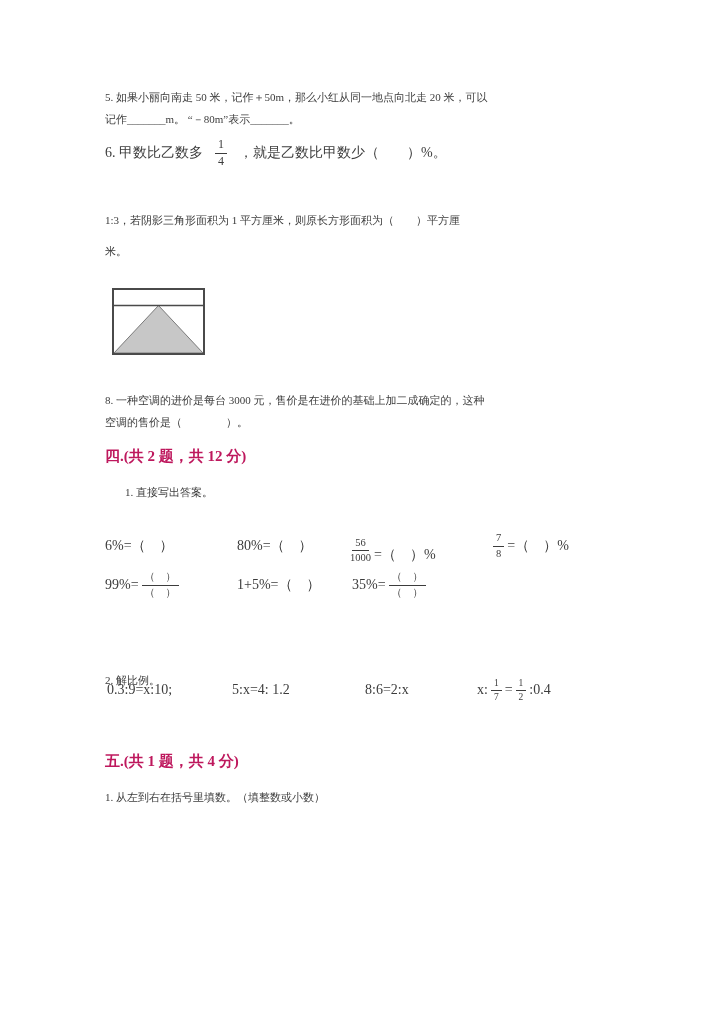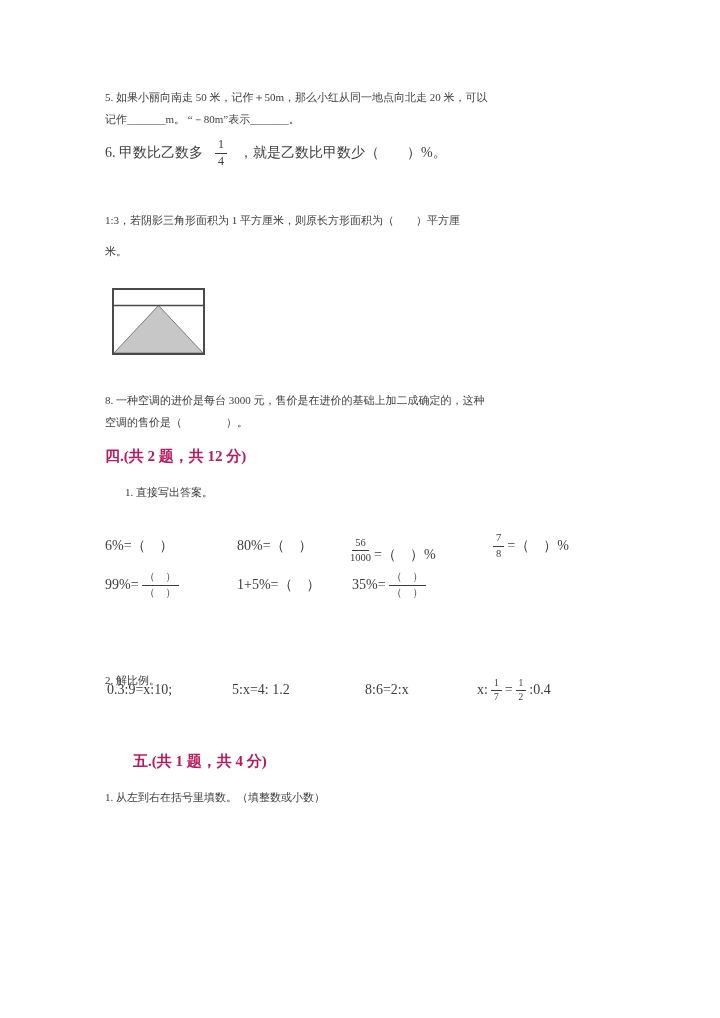--- a/index.html
+++ b/index.html
@@ -140,16 +140,16 @@
       </span>
       <span>=</span>
       <span class="frac frac-xs">
         <span class="fnum">1</span>
         <span class="fden">2</span>
       </span>
       <span>:0.4</span>
     </span>
   </div>
 
-  <div class="heading" style="left:105px; top:752px;margin-left:28px;">五.(共 1 题，共 4 分)</div>
+  <div class="heading" style="left:105px; top:752px;">五.(共 1 题，共 4 分)</div>
   <div class="line" style="left:105px; top:787px;">1. 从左到右在括号里填数。（填整数或小数）</div>
 
 </div>
 
 </body></html>

